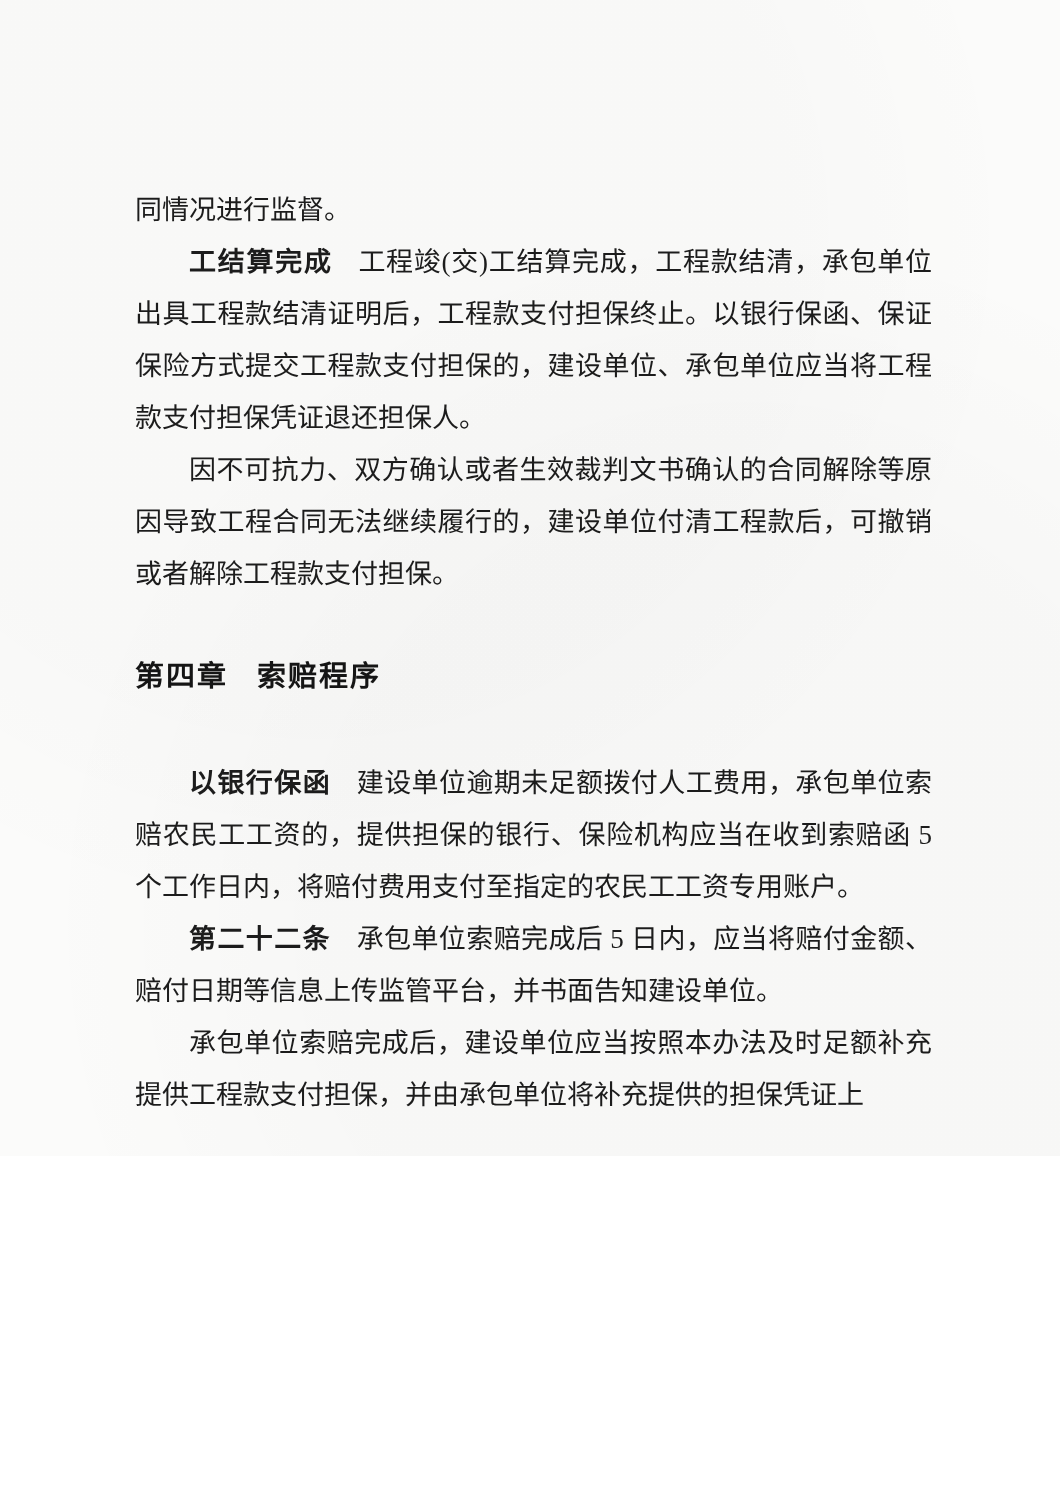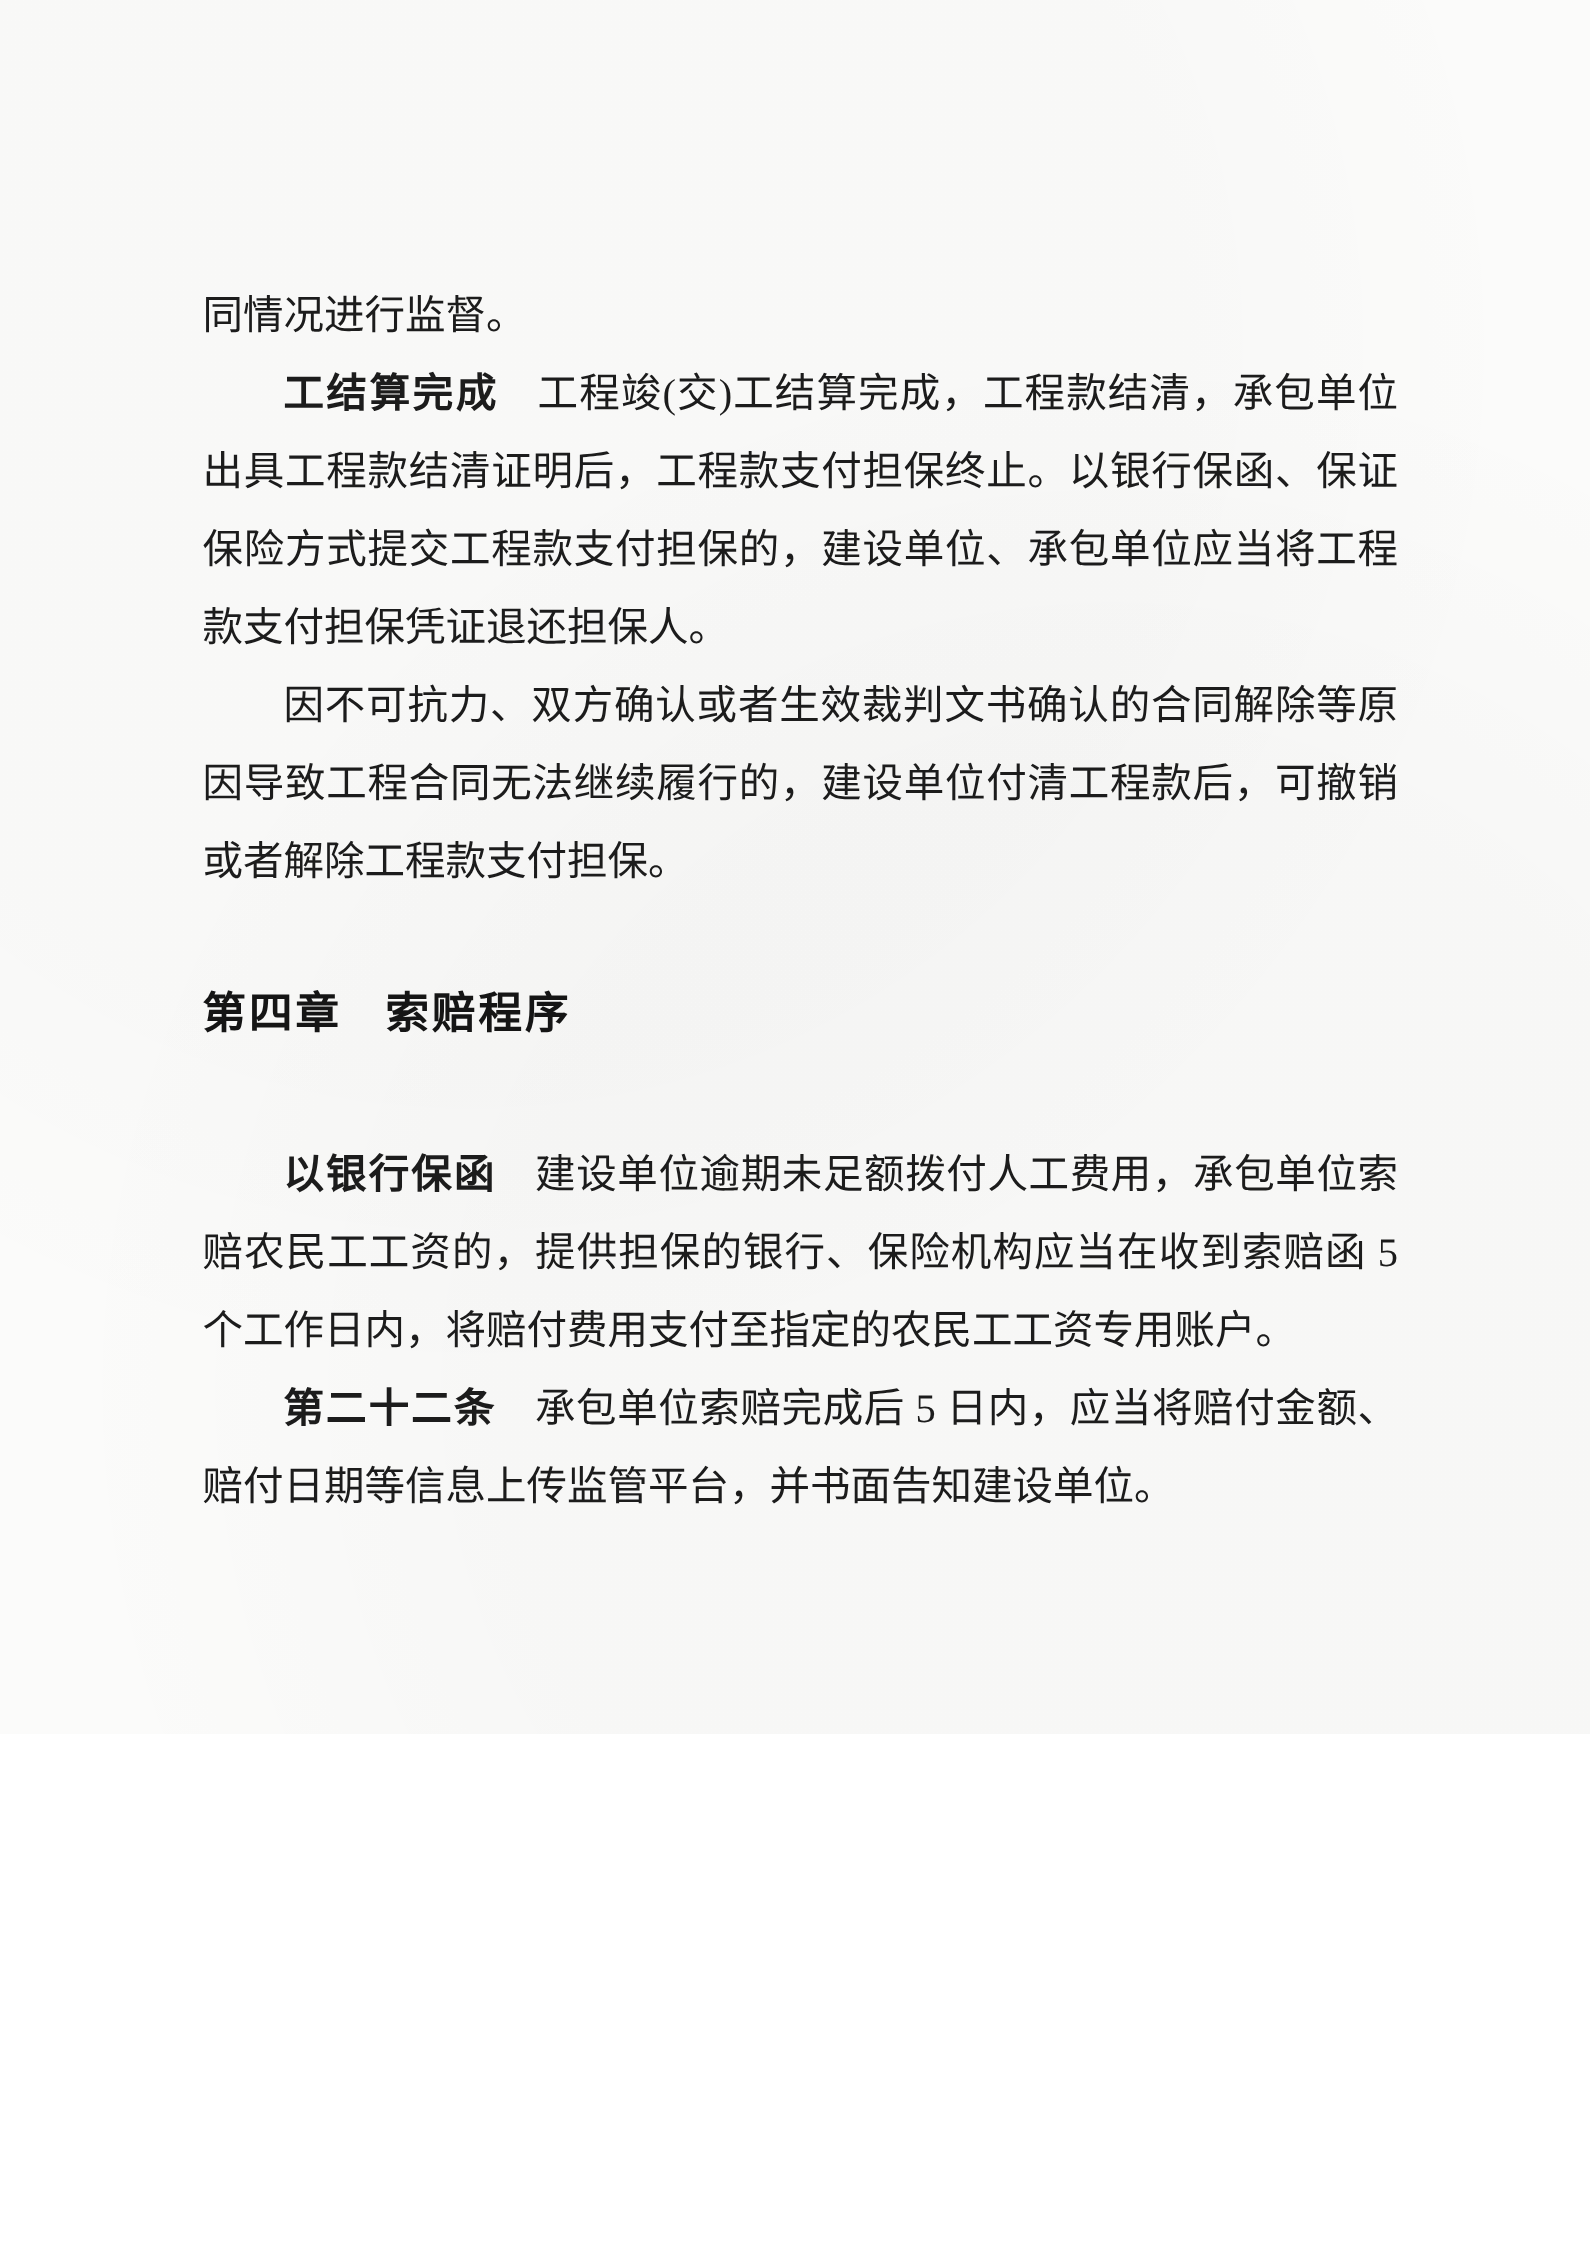--- a/index.html
+++ b/index.html
@@ -69,15 +69,16 @@
 
     <p class="para">因不可抗力、双方确认或者生效裁判文书确认的合同解除等原因导致工程合同无法继续履行的，建设单位付清工程款后，可撤销或者解除工程款支付担保。</p>
 
     <h2 class="para chapter"><span class="chapter-number">第四章</span><span class="chapter-title">索赔程序</span></h2>
 
 
     <p class="para"><span class="article-label">以银行保函</span><span>建设单位逾期未足额拨付人工费用，承包单位索赔农民工工资的，提供担保的银行、保险机构应当在收到索赔函 5 个工作日内，将赔付费用支付至指定的农民工工资专用账户。</span></p>
 
     <p class="para"><span class="article-label">第二十二条</span><span>承包单位索赔完成后 5 日内，应当将赔付金额、赔付日期等信息上传监管平台，并书面告知建设单位。</span></p>
 
+    <p class="para">承包单位索赔完成后，建设单位应当按照本办法及时足额补充提供工程款支付担保，并由承包单位将补充提供的担保凭证上</p>
 
   </div>
 </div>
 
 </body></html>

